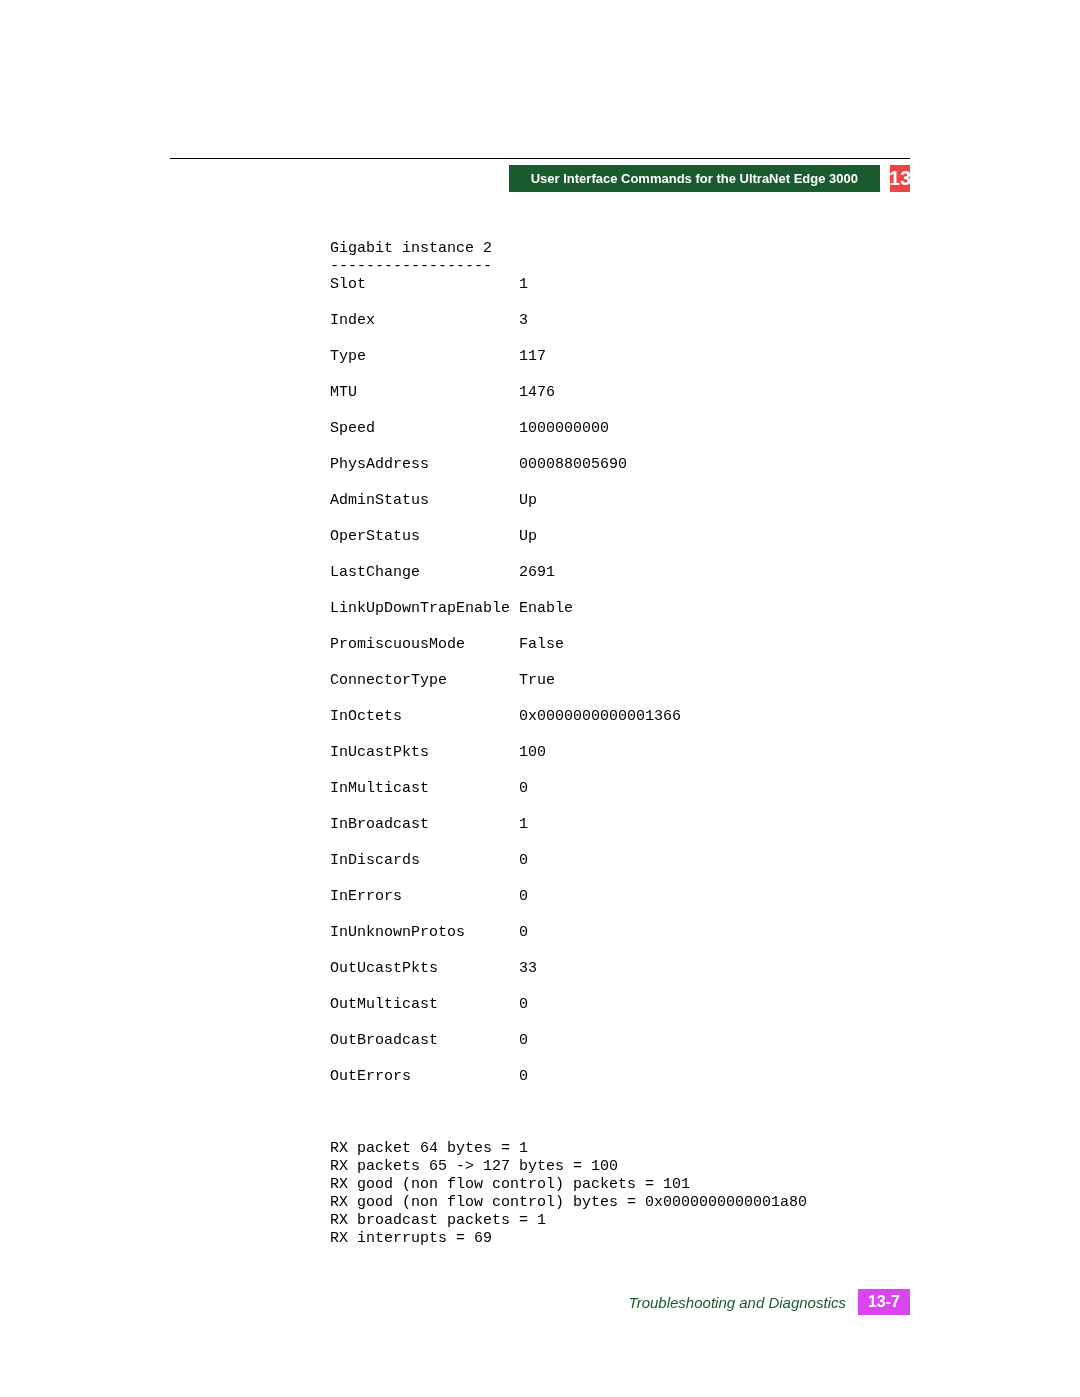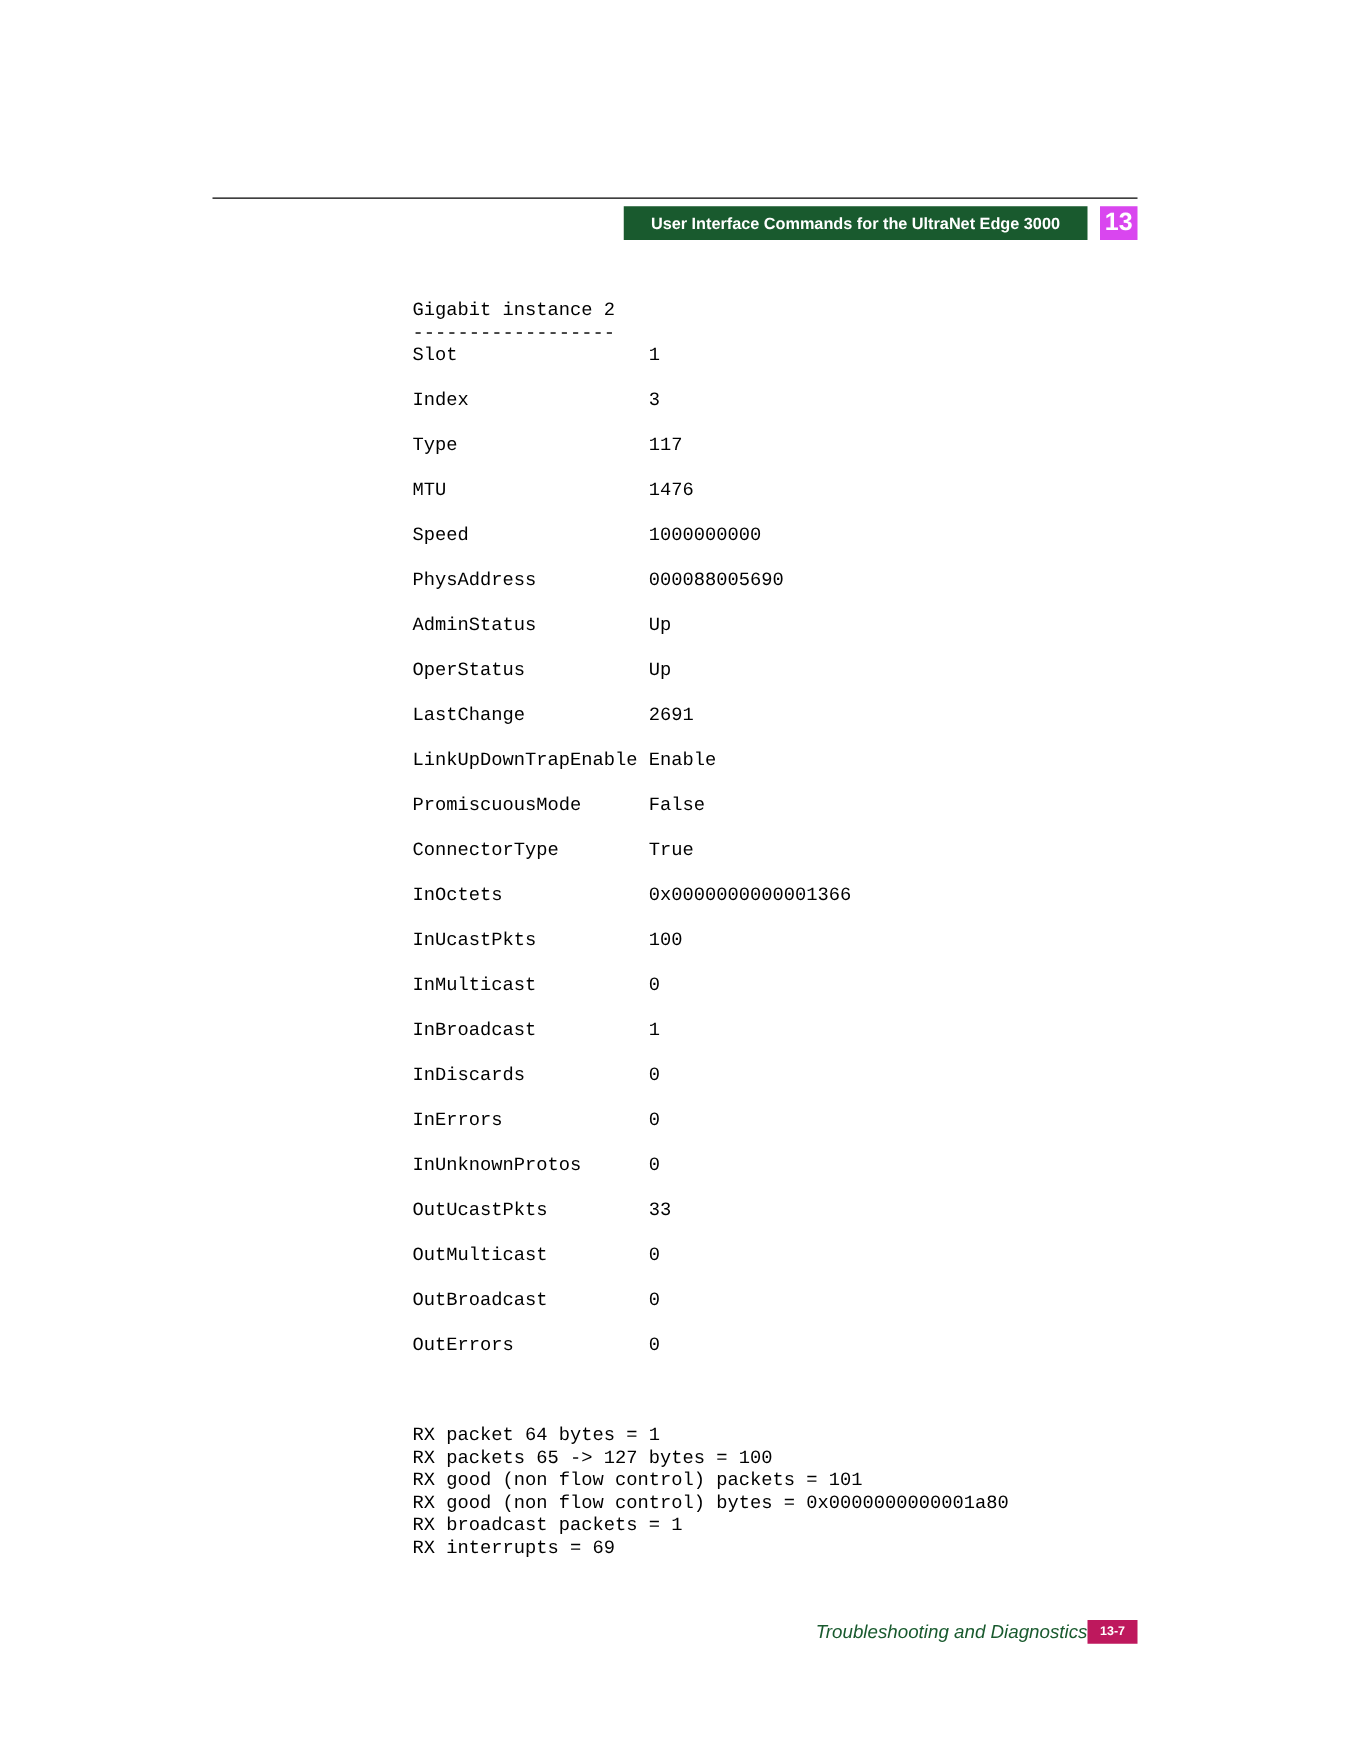--- a/index.html
+++ b/index.html
@@ -33,58 +33,59 @@
   .header-title {
     background: #195a2e;
     color: #fff;
     font-size: 13px;
     font-weight: bold;
     padding: 6px 22px;
     display: flex;
     align-items: center;
   }
   .chapter-box {
-    background: #d946ef;
+    background: #ef4444;
     color: #fff;
     font-size: 20px;
     font-weight: bold;
-    width: 30px;
+    width: 20px;
     display: flex;
     align-items: center;
     justify-content: center;
   }
   .mono {
     font-family: "Courier New", Courier, monospace;
     font-size: 15px;
     line-height: 1.2;
     white-space: pre;
     color: #000;
     margin-left: 160px;
   }
   .kv-row { display: block; }
   .kv-key { display: inline-block; width: 21ch; }
   .footer-row {
     position: absolute;
     bottom: 82px;
     right: 170px;
     display: flex;
     align-items: stretch;
+    gap: 12px;
     justify-content: space-between;
   }
   .footer-title {
     font-style: italic;
     color: #195a2e;
     font-size: 15px;
     display: flex;
     align-items: center;
   }
   .footer-page {
-    background: #be185d;
+    background: #d946ef;
     color: #fff;
-    font-size: 10px;
+    font-size: 16px;
     font-weight: bold;
     padding: 4px 10px;
     display: flex;
     align-items: center;
   }
 </style>
 </head>
 <body>
 
 <div class="page">

